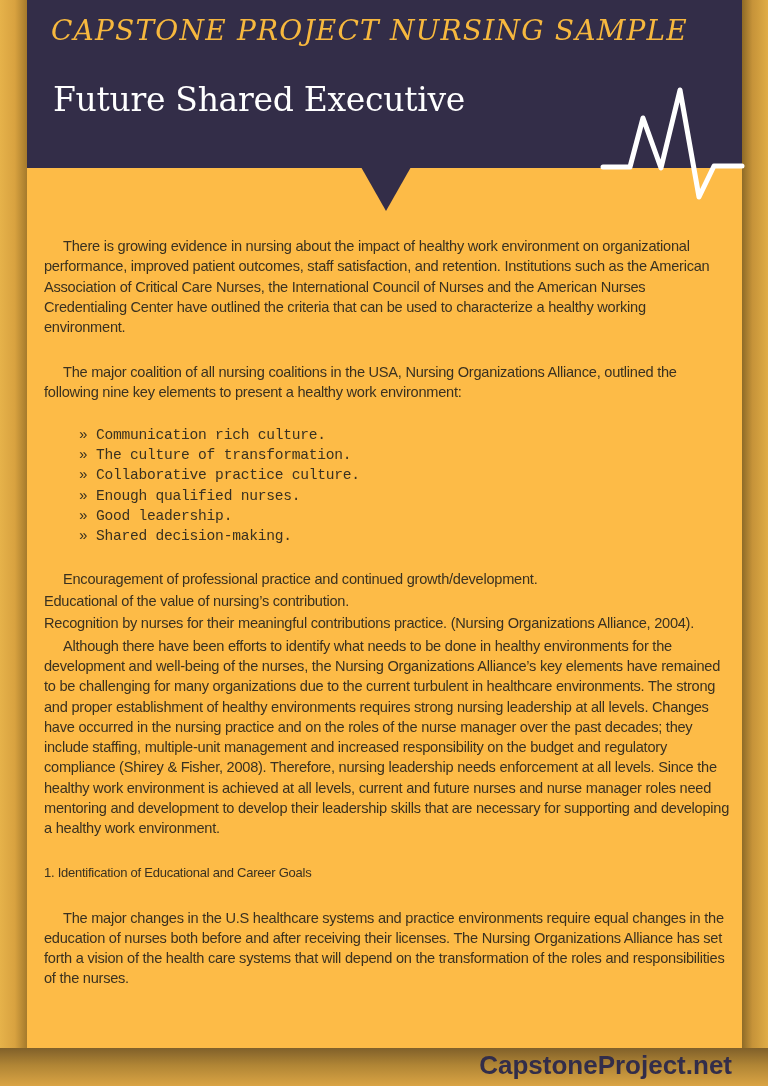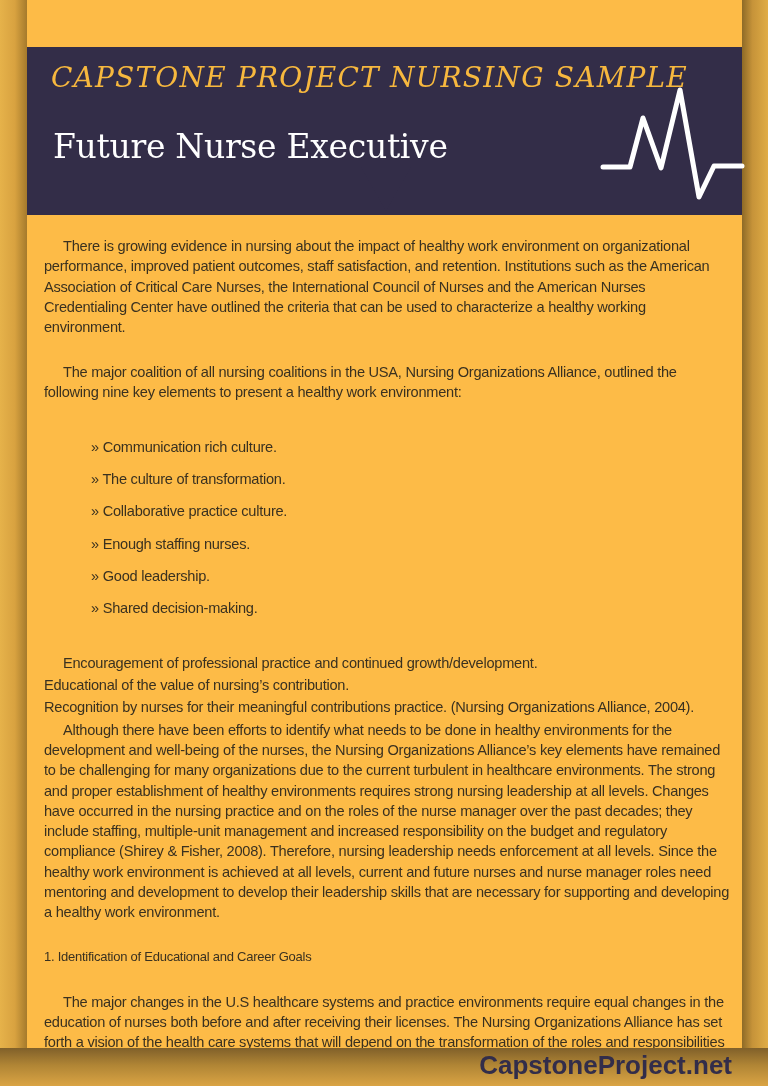--- a/index.html
+++ b/index.html
@@ -16,21 +16,20 @@
       position: absolute; right: 0; top: 0; width: 26px; height: 1086px;
       background: linear-gradient(to right, #8e6a27 0%, #c69339 40%, #e0ac45 100%);
     }
     .card {
       position: absolute; left: 27px; top: 0; width: 715px; height: 1048px;
       background: #fdbb47;
     }
     .header {
       position: absolute; left: 0; top: 0; width: 715px; height: 168px;
       background: #332d48;
-      margin-top: 47px;
     }
     .header-pointer {
       position: absolute; left: 334px; top: 167px; width: 0; height: 0;
       border-left: 25px solid transparent; border-right: 25px solid transparent;
       border-top: 44px solid #332d48;
     }
     .kicker {
       position: absolute; left: 24px; top: 14px; width: 680px;
       font-family: "DejaVu Serif", serif; font-style: italic;
       font-size: 28px; letter-spacing: 1.2px; color: #f7b83e; white-space: nowrap;
@@ -45,59 +44,59 @@
     }
     .content {
       position: absolute; left: 15px; top: 234px; width: 690px;
       font-family: "Liberation Sans", sans-serif; font-size: 14.6px;
       line-height: 20.3px; color: #3a3120; letter-spacing: -0.25px;
     }
     .content p { margin: 2px; }
     .indent { text-indent: 19px; }
     .gap { height: 20.3px; }
     .bullets { margin: 0; padding: 0 0 0 37px; list-style: none; }
-    .bullets li { margin: 12px; }
+    .bullets li { margin: 0; font-family: Liberation Mono, monospace; }
     .heading { font-size: 13px; }
     .footer-band {
       position: absolute; left: 0; top: 1048px; width: 768px; height: 38px;
       background: linear-gradient(to bottom, #80602a 0%, #b08535 45%, #daa444 100%);
     }
     .footer-text {
       position: absolute; right: 36px; top: 1050px;
       font-family: "Liberation Sans", sans-serif; font-weight: bold;
       font-size: 26px; color: #322d4a; letter-spacing: 0px; white-space: nowrap; margin-left: 31px;
     }
   </style>
 </head>
 <body>
 
 <div class="side-left"></div>
 <div class="side-right"></div>
 
 <div class="card">
   <div class="header">
     <div class="kicker">CAPSTONE PROJECT NURSING SAMPLE</div>
-    <div class="title">Future Nurse Executive</div>
+    <div class="title">Future Shared Executive</div>
   </div>
   <div class="header-pointer"></div>
 
   <svg class="pulse" viewBox="0 0 145 130" width="145" height="130">
     <polyline points="3,87 30,87 43,38 61,88 80,10 99,117 114,86 142,86" fill="none" stroke="#ffffff" stroke-width="5" stroke-linecap="round" stroke-linejoin="round"></polyline>
   </svg>
 
   <div class="content">
     <p class="indent">There is growing evidence in nursing about the impact of healthy work environment on organizational performance, improved patient outcomes, staff satisfaction, and retention. Institutions such as the American Association of Critical Care Nurses, the International Council of Nurses and the American Nurses Credentialing Center have outlined the criteria that can be used to characterize a healthy working environment.</p>
     <div class="gap"></div>
     <p class="indent">The major coalition of all nursing coalitions in the USA, Nursing Organizations Alliance, outlined the following nine key elements to present a healthy work environment:</p>
     <div class="gap"></div>
     <ul class="bullets">
       <li>» Communication rich culture.</li>
       <li>» The culture of transformation.</li>
       <li>» Collaborative practice culture.</li>
-      <li>» Enough staffing nurses.</li>
+      <li>» Enough qualified nurses.</li>
       <li>» Good leadership.</li>
       <li>» Shared decision-making.</li>
     </ul>
     <div class="gap"></div>
     <p class="indent">Encouragement of professional practice and continued growth/development.</p>
     <p>Educational of the value of nursing’s contribution.</p>
     <p>Recognition by nurses for their meaningful contributions practice. (Nursing Organizations Alliance, 2004).</p>
     <p class="indent">Although there have been efforts to identify what needs to be done in healthy environments for the development and well-being of the nurses, the Nursing Organizations Alliance’s key elements have remained to be challenging for many organizations due to the current turbulent in healthcare environments. The strong and proper establishment of healthy environments requires strong nursing leadership at all levels. Changes have occurred in the nursing practice and on the roles of the nurse manager over the past decades; they include staffing, multiple-unit management and increased responsibility on the budget and regulatory compliance (Shirey &amp; Fisher, 2008). Therefore, nursing leadership needs enforcement at all levels. Since the healthy work environment is achieved at all levels, current and future nurses and nurse manager roles need mentoring and development to develop their leadership skills that are necessary for supporting and developing a healthy work environment.</p>
     <div class="gap"></div>
     <p class="heading">1. Identification of Educational and Career Goals</p>

